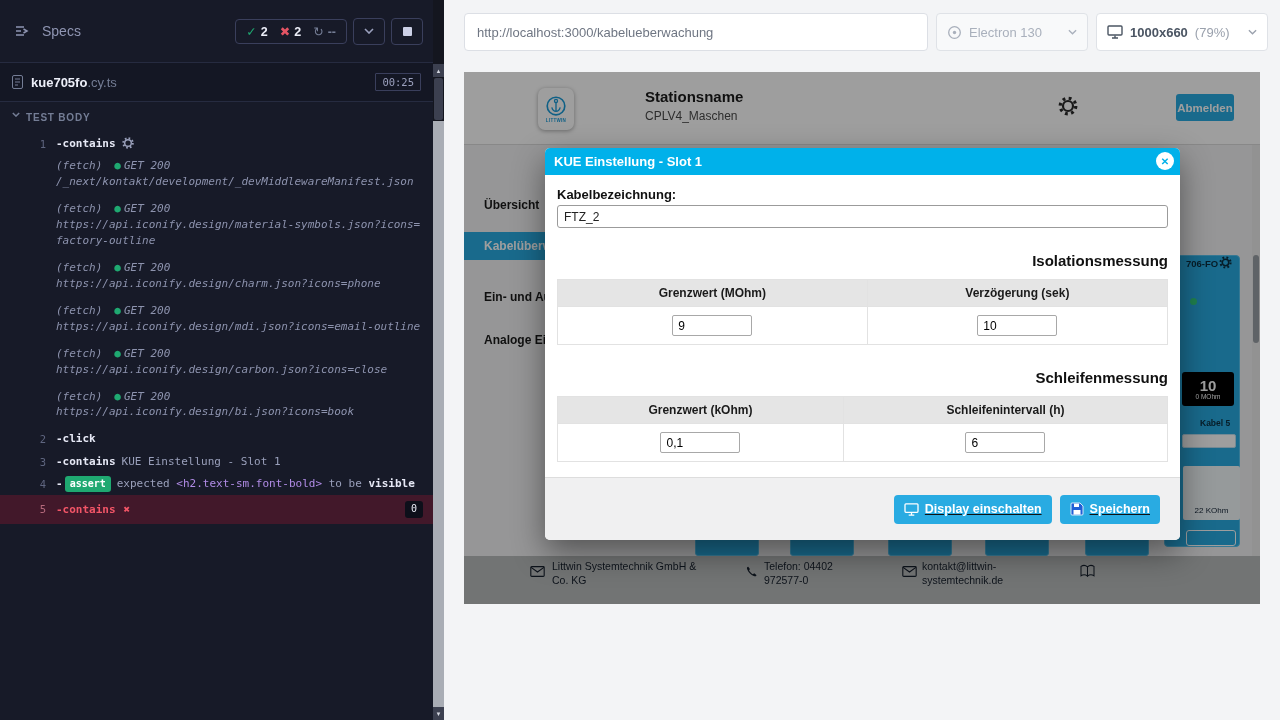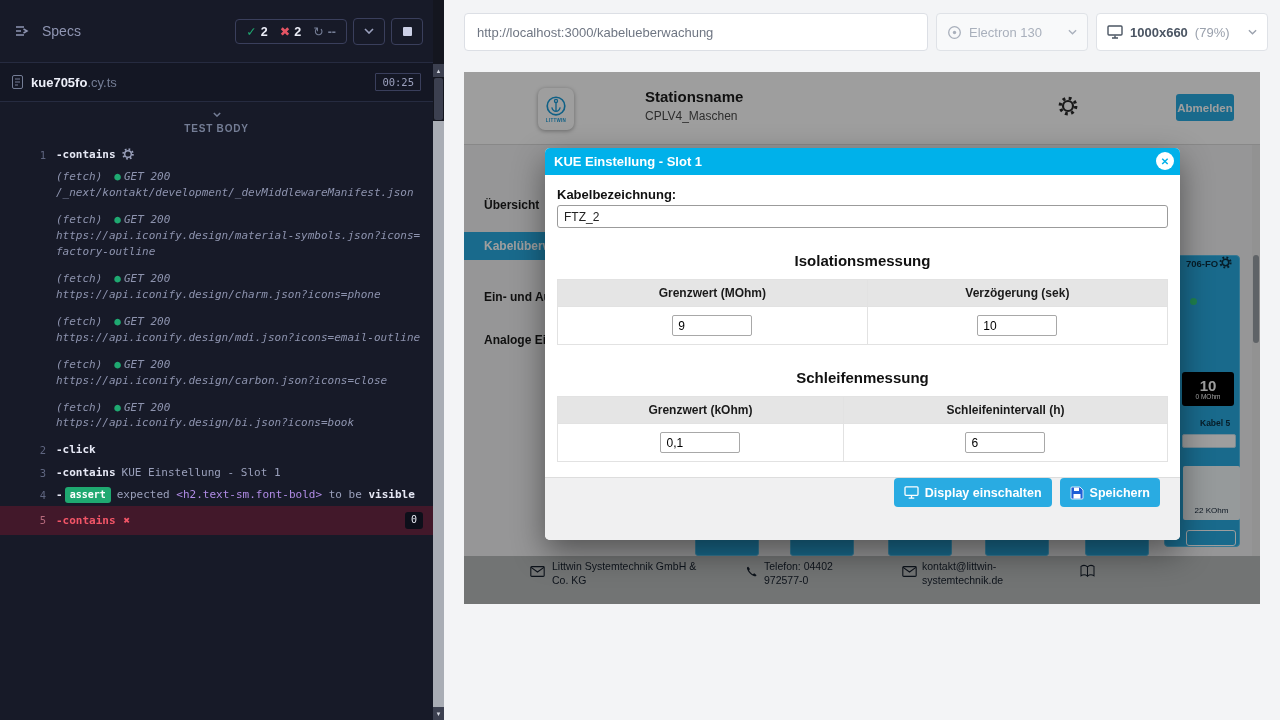--- a/index.html
+++ b/index.html
@@ -18,21 +18,21 @@
   .st.fail i { color:#e45464; }
   .st.pend i, .st.pend b { color:#747d95; }
   .ctl { width:32px; height:27px; background:transparent; border:1px solid #3a3f5c; border-radius:4px; display:flex; align-items:center; justify-content:center; cursor:pointer; }
   .stopsq { width:9px; height:9px; background:#ccd0e6; border-radius:1px; display:block; }
 
   .spec-row { height:40px; display:flex; align-items:center; gap:8px; padding:0 12px; border-top:1px solid #262b40; border-bottom:1px solid #262b40; background:#141724; }
   .spec-name { font-family:"Liberation Sans", sans-serif; font-size:13px; color:#edeff9; font-weight:bold; }
   .spec-name .ext { color:#747d95; font-weight:normal; }
   .timer { margin-left:auto; border:1px solid #3a3f5c; border-radius:1px; padding:2px 6px; font-size:10.5px; color:#9ba0bd; }
 
-  .sect { display:flex; align-items:center; gap:6px; padding:10px 12px 6px; color:#747d95; font-size:10px; font-weight:bold; letter-spacing:0.8px; font-family:"Liberation Sans", sans-serif; cursor:pointer;flex-direction:column; }
+  .sect { display:flex; align-items:flex-start; gap:6px; padding:10px 12px 6px; color:#747d95; font-size:10px; font-weight:bold; letter-spacing:0.8px; font-family:"Liberation Sans", sans-serif; cursor:pointer; }
 
   .log { flex:1; padding:4px 0; font-size:11px; line-height:1.45; overflow:hidden; }
   .lrow { display:flex; padding:3px 10px 3px 0; cursor:pointer; }
   .lrow .num { width:56px; min-width:56px; text-align:right; padding-right:10px; color:#5f6680; font-size:10.5px; padding-top:1px; }
   .lcontent { flex:1; color:#aeb3cd; word-break:break-word; }
   .cmdname { font-weight:bold; color:#e6e8f5; }
   .arg { color:#9aa0bb; margin-left:6px; }
   .gear-inline { vertical-align:-2px; margin-left:6px; }
   .fetch { margin-bottom:5px; }
   .fetch .lcontent { font-style:italic; color:#8d93ae; }
@@ -104,26 +104,26 @@
 
   .dim-overlay { position:absolute; inset:0; background:rgba(0,0,0,0.38); z-index:5; }
 
   
   .modal { position:absolute; left:81px; top:76px; width:635px; height:392px; background:#fff; z-index:10; border-radius:5px; box-shadow:0 12px 32px rgba(0,0,0,0.45); display:flex; flex-direction:column; overflow:hidden; }
   .modal-header { position:relative; height:27px; background:#00b1ea; color:#fff; font-size:13px; font-weight:bold; line-height:27px; padding-left:9px; }
   .modal-close { position:absolute; right:6px; top:4px; width:18px; height:18px; border-radius:50%; background:#fff; color:#00b1ea; display:flex; align-items:center; justify-content:center; font-size:10px; font-weight:bold; cursor:pointer; }
   .modal-body { padding:12px 12px 0; }
   .mlabel { font-size:13px; font-weight:bold; margin-bottom:3px; }
   .minput { width:100%; height:23px; border:1px solid #9b9b9b; border-radius:3px; font-size:12px; padding:0 6px; color:#222; outline:none; }
-  .msection { text-align:center; font-size:15px; font-weight:bold; margin-top:24px; }
+  .msection { text-align:right; font-size:15px; font-weight:bold; margin-top:24px; }
   .mtable { width:100%; border-collapse:collapse; margin-top:10px; }
   .mtable th { background:#e5e5e5; border:1px solid #e2e2e2; height:27px; font-size:12px; font-weight:bold; color:#1a1a1a; }
   .mtable td { border:1px solid #e2e2e2; height:38px; text-align:center; }
   .cellinput { width:80px; height:21px; border:1px solid #a8a8a8; border-radius:2px; font-size:12px; padding:0 5px; outline:none; }
-  .modal-footer { margin-top:auto; background:#f0f0f1; border-top:1px solid #dddddd; display:flex; justify-content:flex-end; gap:8px; padding:0 20px; height:63px; }
+  .modal-footer { margin-top:auto; background:#f0f0f1; border-top:1px solid #dddddd; display:flex; justify-content:flex-end; align-items:center; gap:8px; padding:0 20px; height:63px;text-decoration:underline; }
   .mbtn { height:29px; background:#29abe2; color:#fff; border:none; border-radius:4px; font-size:12.5px; font-weight:bold; display:flex; align-items:center; gap:6px; padding:0 10px; cursor:pointer; }
 </style>
 </head>
 <body>
 
 <aside class="cy">
   <div class="cy-top">
     <div class="specs">
       <svg width="16" height="16" viewBox="0 0 16 16">
           <path d="M2 4h8M2 8h5M2 12h8" stroke="#8f95b2" stroke-width="1.5" fill="none"></path>

